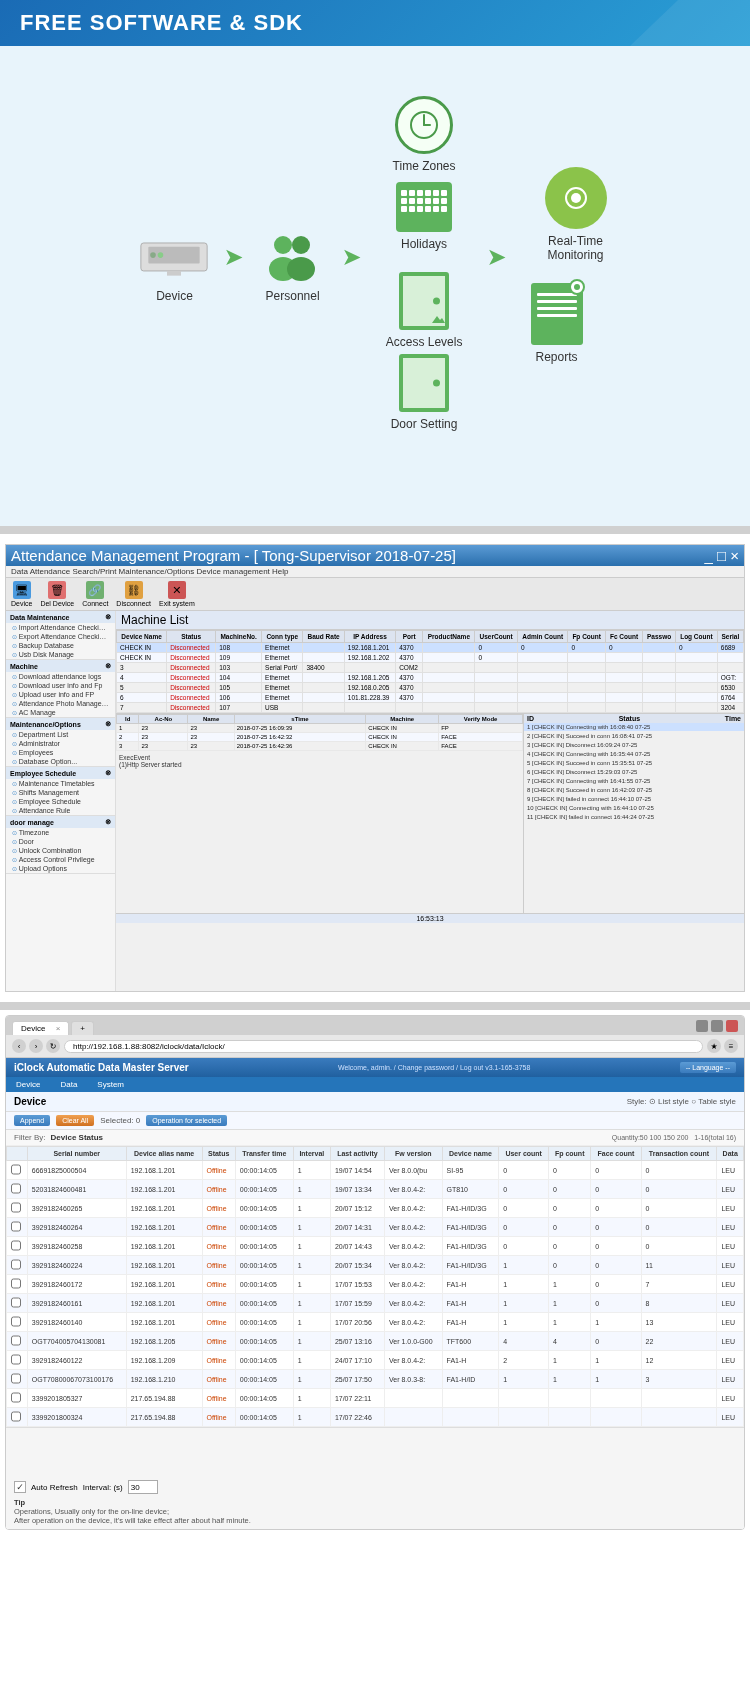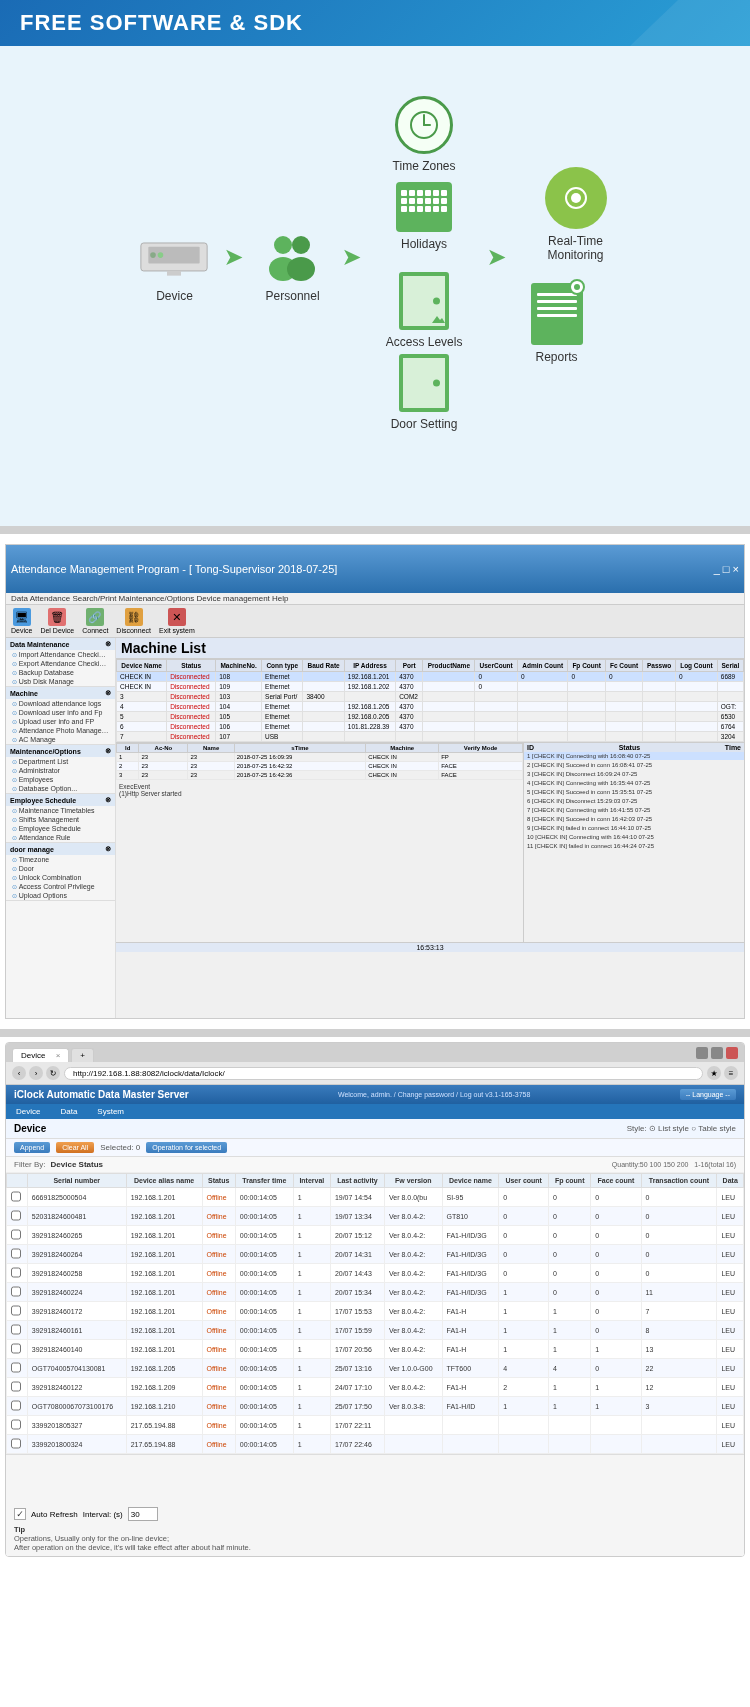--- a/index.html
+++ b/index.html
@@ -101,22 +101,22 @@
     
     .app-screenshot {
       background: #f0f0f0;
       border: 1px solid #ccc;
       margin: 10px 5px;
     }
 
     .app-titlebar {
       background: linear-gradient(180deg, #5b9bd5 0%, #2a6fad 100%);
       color: #fff;
-      font-size: 11px;
-      padding: 18px 5px;
+      font-size: 15px;
+      padding: 2px 5px;
       display: flex;
       align-items: center;
       justify-content: space-between;
     }
 
     .app-menubar {
       background: #f0f0f0;
       font-size: 8px;
       padding: 1px 5px;
       border-bottom: 1px solid #ccc;
@@ -195,22 +195,22 @@
 
     .app-main {
       flex: 1;
       display: flex;
       flex-direction: column;
       overflow: hidden;
     }
 
     .machine-list-header {
       background: #e0e8f5;
-      font-size: 14px;
-      font-weight: bold;
+      font-size: 12px;
+      font-weight: normal;
       padding: 2px 5px;
       border-bottom: 1px solid #ccc;
     }
 
     .machine-table {
       width: 100%;
       border-collapse: collapse;
       font-size: 7px;
     }
 

